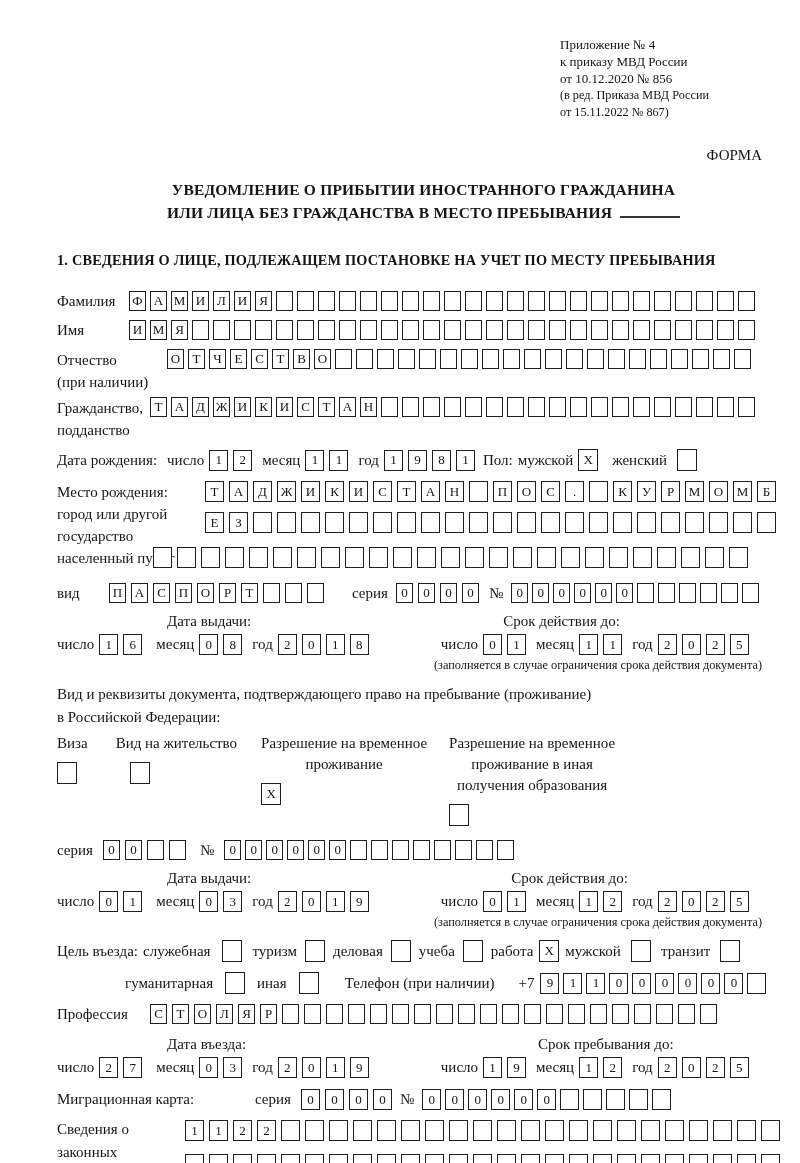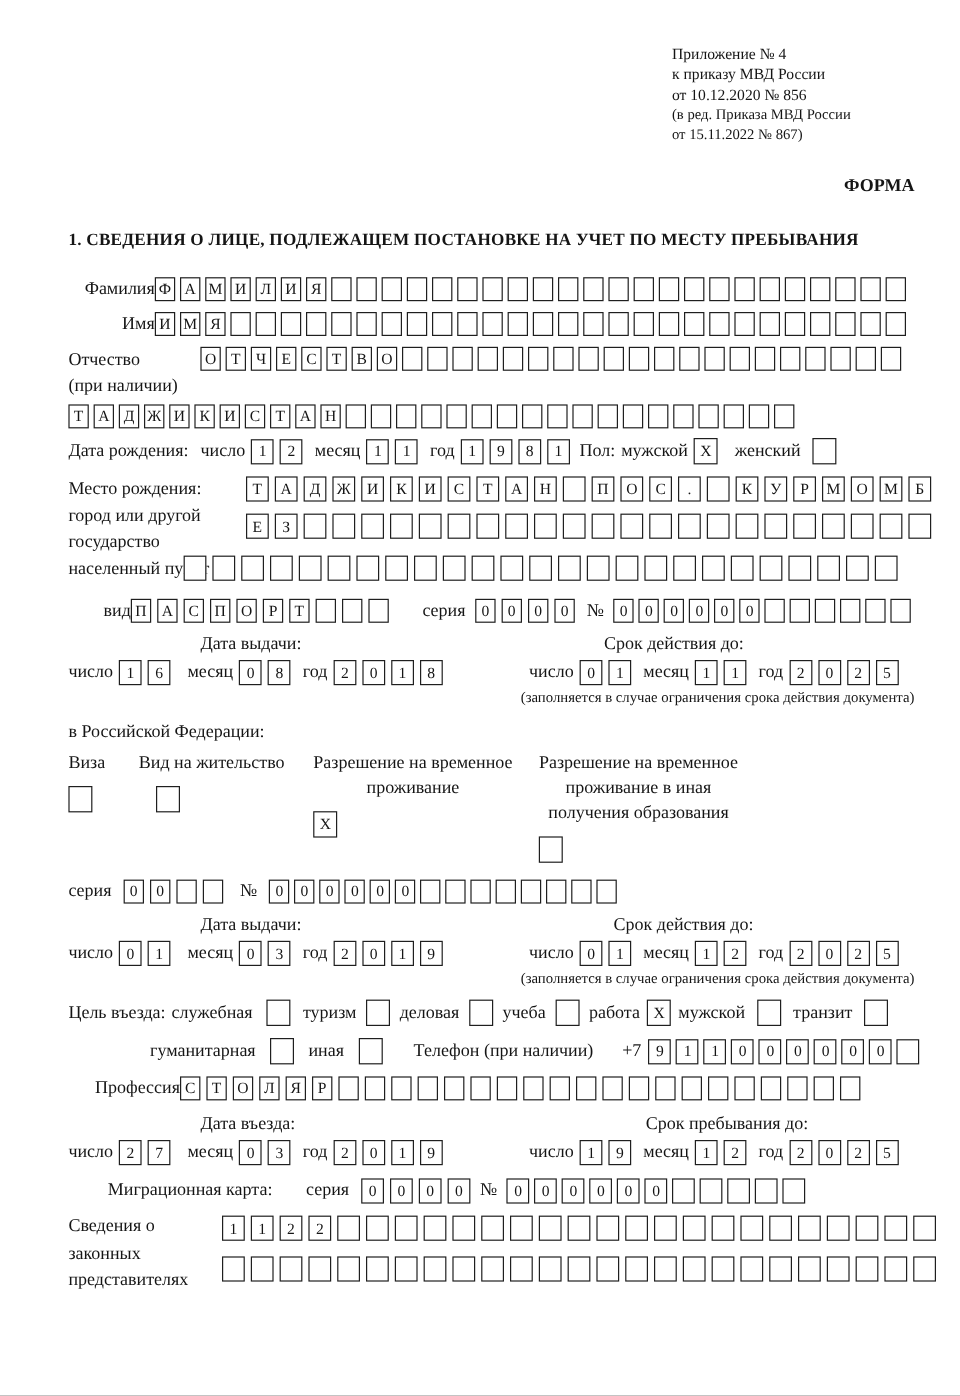--- a/index.html
+++ b/index.html
@@ -3,28 +3,28 @@
 <meta charset="utf-8">
 <style>
   html,body{margin:0;padding:0;background:#9a9a9a;}
   .page{
     width:800px;height:1163px;background:#ffffff;box-sizing:border-box;
     padding:36px 10px 0 57px;font-family:"Liberation Serif",serif;color:#151515;
     overflow:hidden;position:relative;margin:0 auto;
   }
   .appendix{width:200px;margin-left:503px;font-size:13px;line-height:17px;}
   .appendix .small{font-size:12.2px;}
-  .form-word{font-weight:bold;font-size:15px;text-align:right;margin:26px 28px 0 0;}
+  .form-word{font-weight:normal;font-size:15px;text-align:right;margin:26px 28px 0 0;}
   .title{font-weight:bold;font-size:15.5px;text-align:center;line-height:23px;margin-top:14px;letter-spacing:.2px;}
   .title .blank{display:inline-block;width:60px;border-bottom:2.2px solid #333;height:14px;margin-left:8px;}
   .section-title{font-weight:bold;font-size:14.3px;margin-top:28px;letter-spacing:.2px;}
 
   .row{display:flex;align-items:center;margin-top:9px;}
   .row-top{align-items:flex-start;}
-  .lbl{font-size:15px;flex:none;text-align:right;}
+  .lbl{font-size:15px;flex:none;}
   .lbl2{font-size:15px;line-height:22px;}
   .cells{display:inline-flex;gap:5px;flex:none;}
   .cells.tight{gap:4px;}
   .cell{
     box-sizing:border-box;width:17px;height:20px;border:1.7px solid #1f1f1f;
     display:inline-flex;align-items:center;justify-content:center;
     font-size:13px;background:#fff;flex:none;
   }
   .cells.wide .cell{width:19px;height:21px;}
   .cells.box .cell{width:20px;height:22px;}
@@ -52,20 +52,24 @@
 
   <div class="appendix">
     <div>Приложение № 4</div>
     <div>к приказу МВД России</div>
     <div>от 10.12.2020 № 856</div>
     <div class="small">(в ред. Приказа МВД России</div>
     <div class="small">от 15.11.2022 № 867)</div>
   </div>
   <div class="form-word">ФОРМА</div>
 
+  <div class="title">
+    <div>УВЕДОМЛЕНИЕ О ПРИБЫТИИ ИНОСТРАННОГО ГРАЖДАНИНА</div>
+    <div><span>ИЛИ ЛИЦА БЕЗ ГРАЖДАНСТВА В МЕСТО ПРЕБЫВАНИЯ</span><span class="blank"></span></div>
+  </div>
 
   <div class="section-title">1. СВЕДЕНИЯ О ЛИЦЕ, ПОДЛЕЖАЩЕМ ПОСТАНОВКЕ НА УЧЕТ ПО МЕСТУ ПРЕБЫВАНИЯ</div>
 
   <div class="row" style="margin-top:22px;">
     <span class="lbl" style="width:72px;">Фамилия</span>
     <span class="cells tight">
         <span class="cell">Ф</span>
         <span class="cell">А</span>
         <span class="cell">М</span>
         <span class="cell">И</span>
@@ -165,20 +169,24 @@
         <span class="cell"></span>
         <span class="cell"></span>
         <span class="cell"></span>
         <span class="cell"></span>
         <span class="cell"></span>
         <span class="cell"></span>
       </span>
   </div>
 
   <div class="row row-top" style="margin-top:4px;">
+    <span style="width:93px;flex:none;">
+      <div class="lbl2">Гражданство,</div>
+      <div class="lbl2">подданство</div>
+    </span>
     <span class="cells tight">
         <span class="cell">Т</span>
         <span class="cell">А</span>
         <span class="cell">Д</span>
         <span class="cell">Ж</span>
         <span class="cell">И</span>
         <span class="cell">К</span>
         <span class="cell">И</span>
         <span class="cell">С</span>
         <span class="cell">Т</span>
@@ -410,20 +418,21 @@
           <span class="cell">2</span>
           <span class="cell">0</span>
           <span class="cell">2</span>
           <span class="cell">5</span>
         </span>
     </span>
   </div>
   <div class="note">(заполняется в случае ограничения срока действия документа)</div>
 
   <div class="intro">
+    <div>Вид и реквизиты документа, подтверждающего право на пребывание (проживание)</div>
     <div>в Российской Федерации:</div>
   </div>
 
   <div class="row row-top" style="margin-top:4px;gap:14px;">
     <span class="opt">
       <span class="txt">Виза</span>
       <span class="cells box">
           <span class="cell"></span>
         </span>
     </span>

